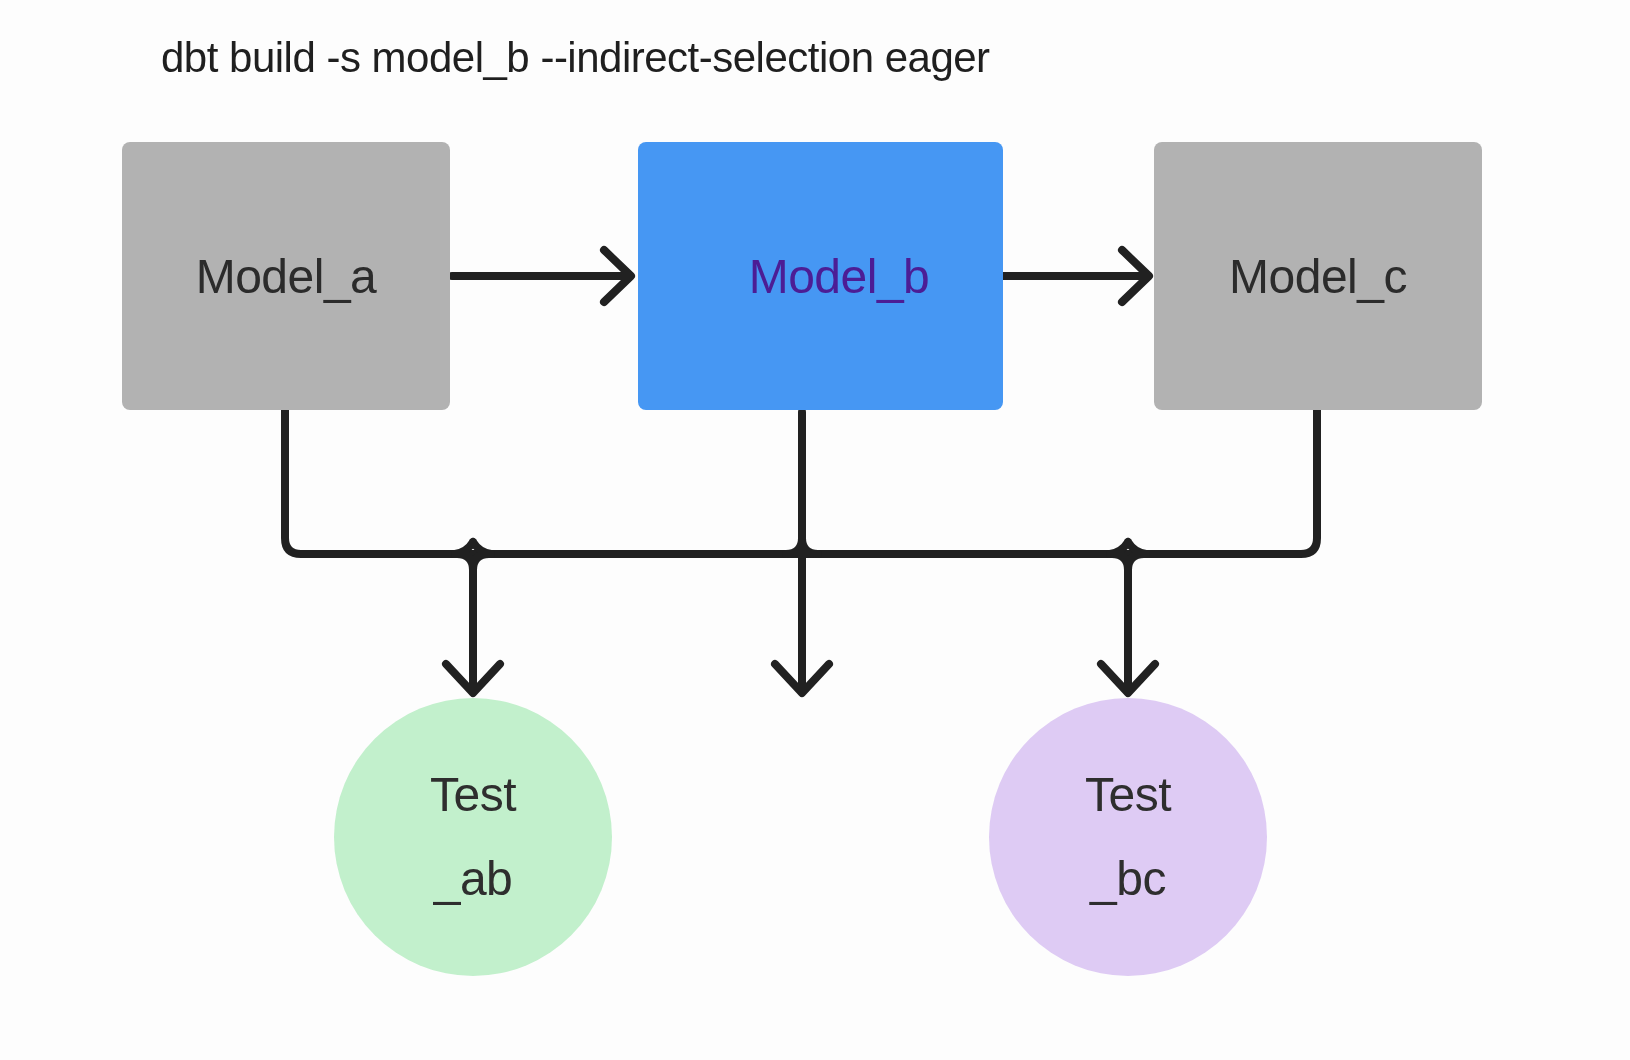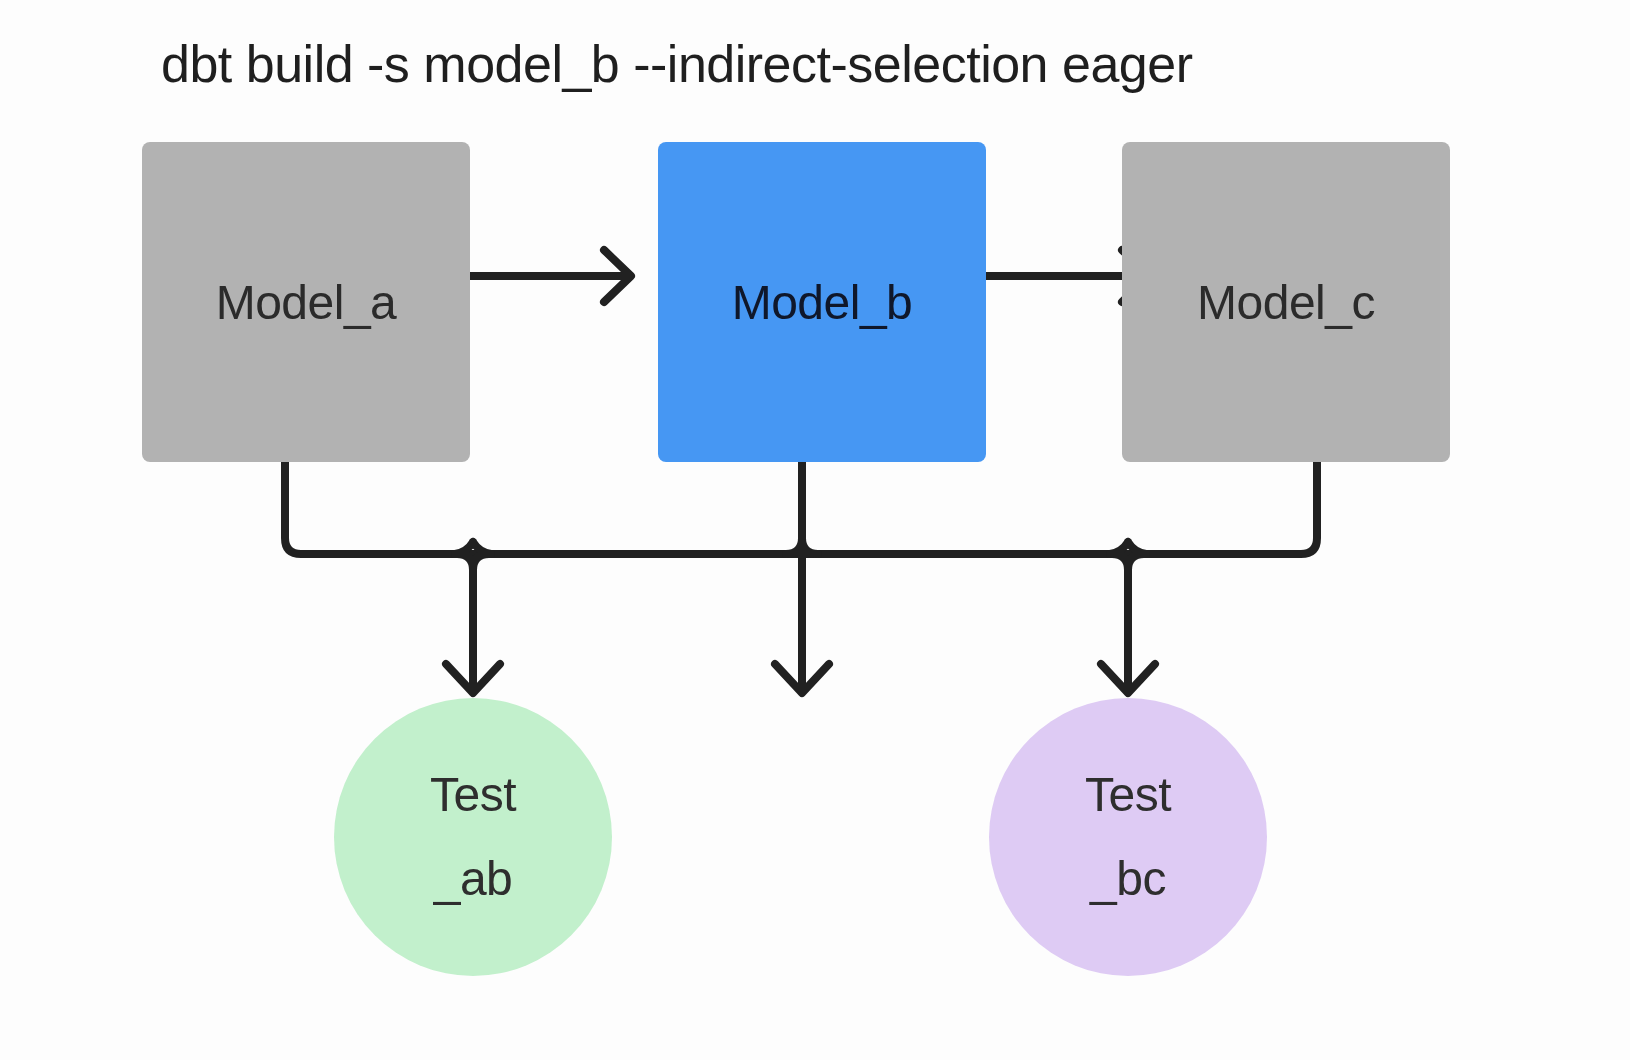--- a/index.html
+++ b/index.html
@@ -2,33 +2,33 @@
 <html><head>
 <meta charset="utf-8">
 <style>
   html,body{margin:0;padding:0;background:#fdfdfd;}
   .canvas{
     position:relative;width:1630px;height:1060px;background:#fdfdfd;
     font-family:"Liberation Sans",sans-serif;overflow:hidden;
   }
   .title{
     position:absolute;left:161px;top:34px;
-    font-size:52px;font-weight:500;letter-spacing:-0.5px;color:#1f1f1f;
+    font-size:42px;font-weight:500;letter-spacing:-0.5px;color:#1f1f1f;
     white-space:nowrap;
   }
   .edges{position:absolute;left:0;top:0;width:1630px;height:1060px;}
   .edges path{fill:none;stroke-width:8;stroke-linecap:round;stroke-linejoin:round;}
   .box{
-    position:absolute;top:142px;width:328px;height:320px;border-radius:8px;
+    position:absolute;top:142px;width:328px;height:268px;border-radius:8px;
     display:flex;align-items:center;justify-content:center;
-    font-size:48px;font-weight:500;letter-spacing:-0.5px;margin-left:20px;
+    font-size:48px;font-weight:500;letter-spacing:-0.5px;
   }
   .box-a{left:122px;}
   .box-b{left:638px;}
-  .box-c{left:1102px;text-align:center;}
+  .box-c{left:1154px;text-align:center;}
   .circle{
     position:absolute;top:698px;width:278px;height:278px;border-radius:50%;
     display:flex;flex-direction:column;align-items:center;justify-content:center;
     font-size:48px;font-weight:500;letter-spacing:-0.5px;line-height:1.75;
   }
   .circle-ab{left:334px;}
   .circle-b{left:663px;}
   .circle-bc{left:989px;}
   .circle span:empty{display:none;}
 </style>
@@ -51,21 +51,21 @@
 
     <path d="M457 554 Q473 554 473 570 M489 554 Q473 554 473 570 M473 566 V686 M446 664 L473 693 L500 664 M455 554 Q467 552 473 542 M491 554 Q479 552 473 542" stroke="#212121"></path>
 
     <path d="M1112 554 Q1128 554 1128 570 M1144 554 Q1128 554 1128 570 M1128 566 V686 M1101 664 L1128 693 L1155 664 M1110 554 Q1122 552 1128 542 M1146 554 Q1134 552 1128 542" stroke="#212121"></path>
   </svg>
 
   <div class="box box-a" style="background: rgb(178, 178, 178); color: rgb(43, 43, 43);">
     <span>Model_a</span>
   </div>
 
-  <div class="box box-b" style="background: rgb(70, 151, 243); color: #0f172a;">
+  <div class="box box-b" style="background: rgb(70, 151, 243); color: #4c1d95; padding-left: 37px;">
     <span>Model_b</span>
   </div>
 
   <div class="box box-c" style="background: rgb(178, 178, 178); color: rgb(43, 43, 43);">
     <span>Model_c</span>
   </div>
 
   <div class="circle circle-ab" style="background: rgb(194, 240, 204); color: rgb(46, 46, 46);">
     <span>Test</span>
     <span>_ab</span>

